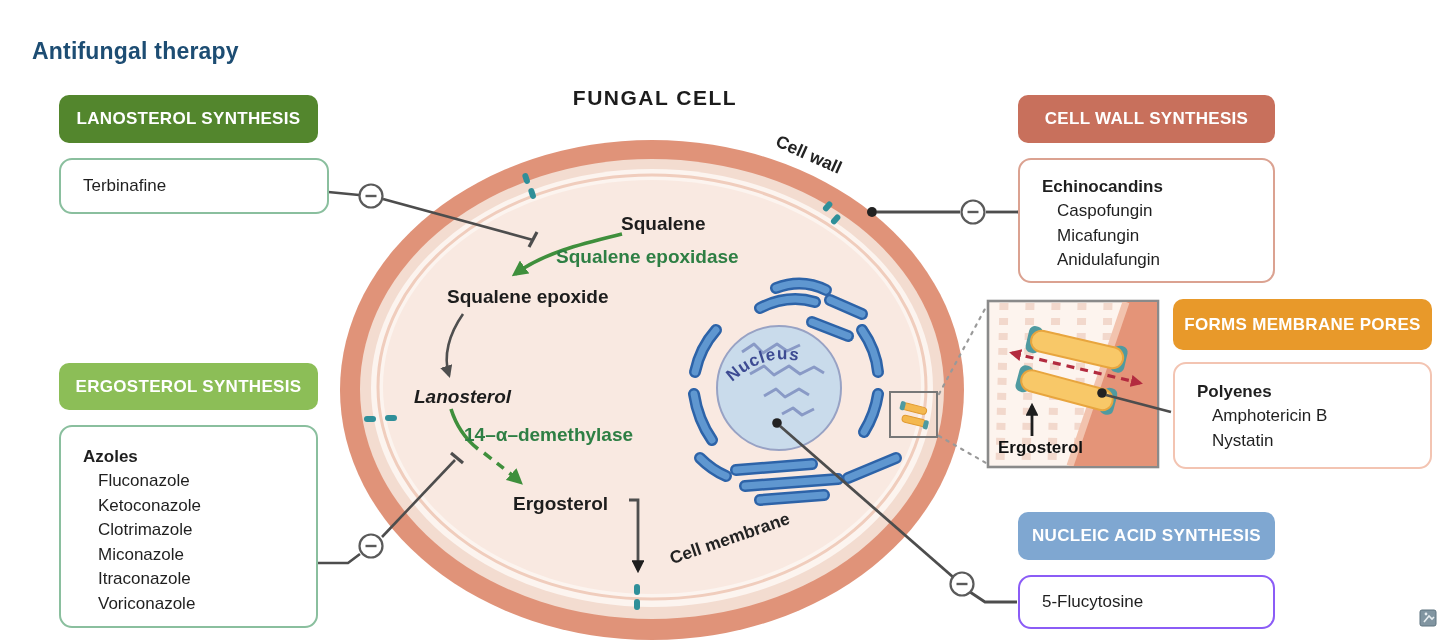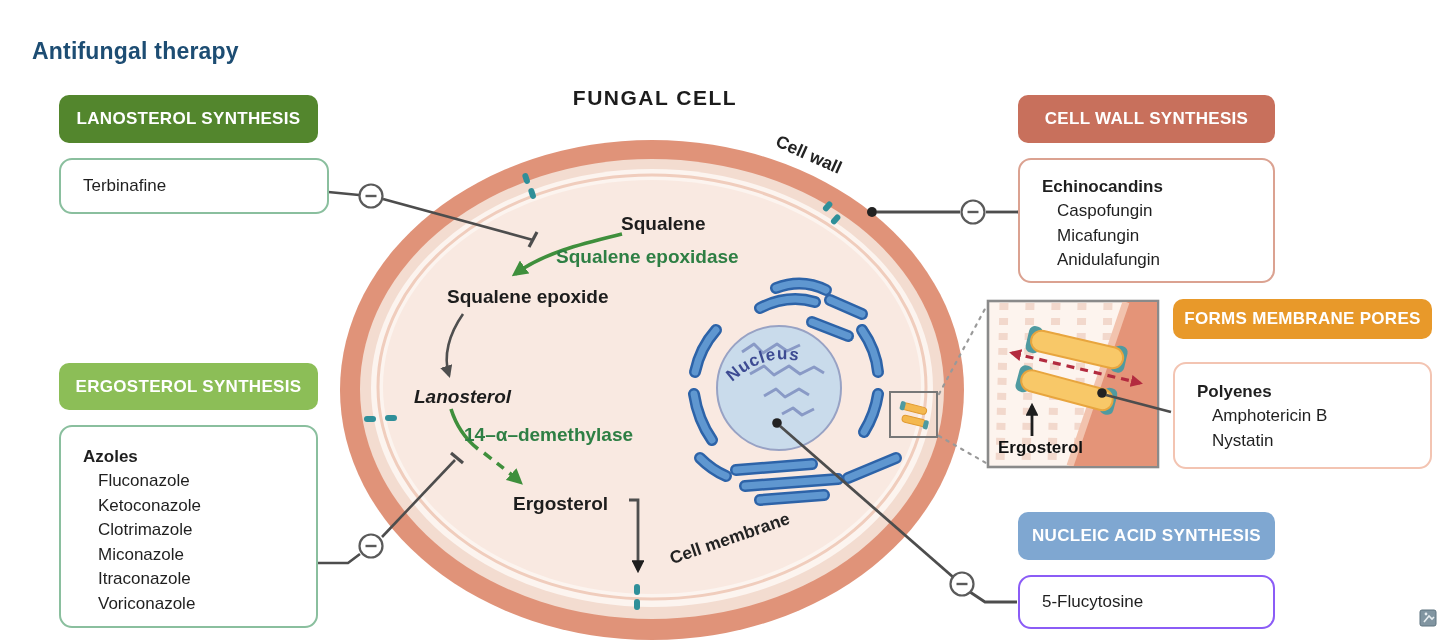--- a/index.html
+++ b/index.html
@@ -235,21 +235,21 @@
   <div class="hdr" style="left:1018px;top:95px;width:257px;height:48px;background:#c8705c;">CELL WALL SYNTHESIS</div>
   <div class="dbox multi" style="left:1018px;top:158px;width:257px;height:125px;border:2px solid #dba291;">
     <div class="cls">Echinocandins</div>
     <div class="druglist">
         <div>Caspofungin</div>
         <div>Micafungin</div>
         <div>Anidulafungin</div>
       </div>
   </div>
 
-  <div class="hdr" style="left:1173px;top:299px;width:259px;height:40px;background:#e8992a;">FORMS MEMBRANE PORES</div>
+  <div class="hdr" style="left:1173px;top:299px;width:259px;height:51px;background:#e8992a;">FORMS MEMBRANE PORES</div>
   <div class="dbox multi" style="left:1173px;top:362px;width:259px;height:107px;border:2px solid #f3c4b2;padding-top:16px;">
     <div class="cls">Polyenes</div>
     <div class="druglist">
         <div>Amphotericin B</div>
         <div>Nystatin</div>
       </div>
   </div>
 
   <div class="hdr" style="left:1018px;top:512px;width:257px;height:48px;background:#7fa7d1;">NUCLEIC ACID SYNTHESIS</div>
   <div class="dbox single" style="left:1018px;top:575px;width:257px;height:54px;border:2px solid #8b5cf6;">

